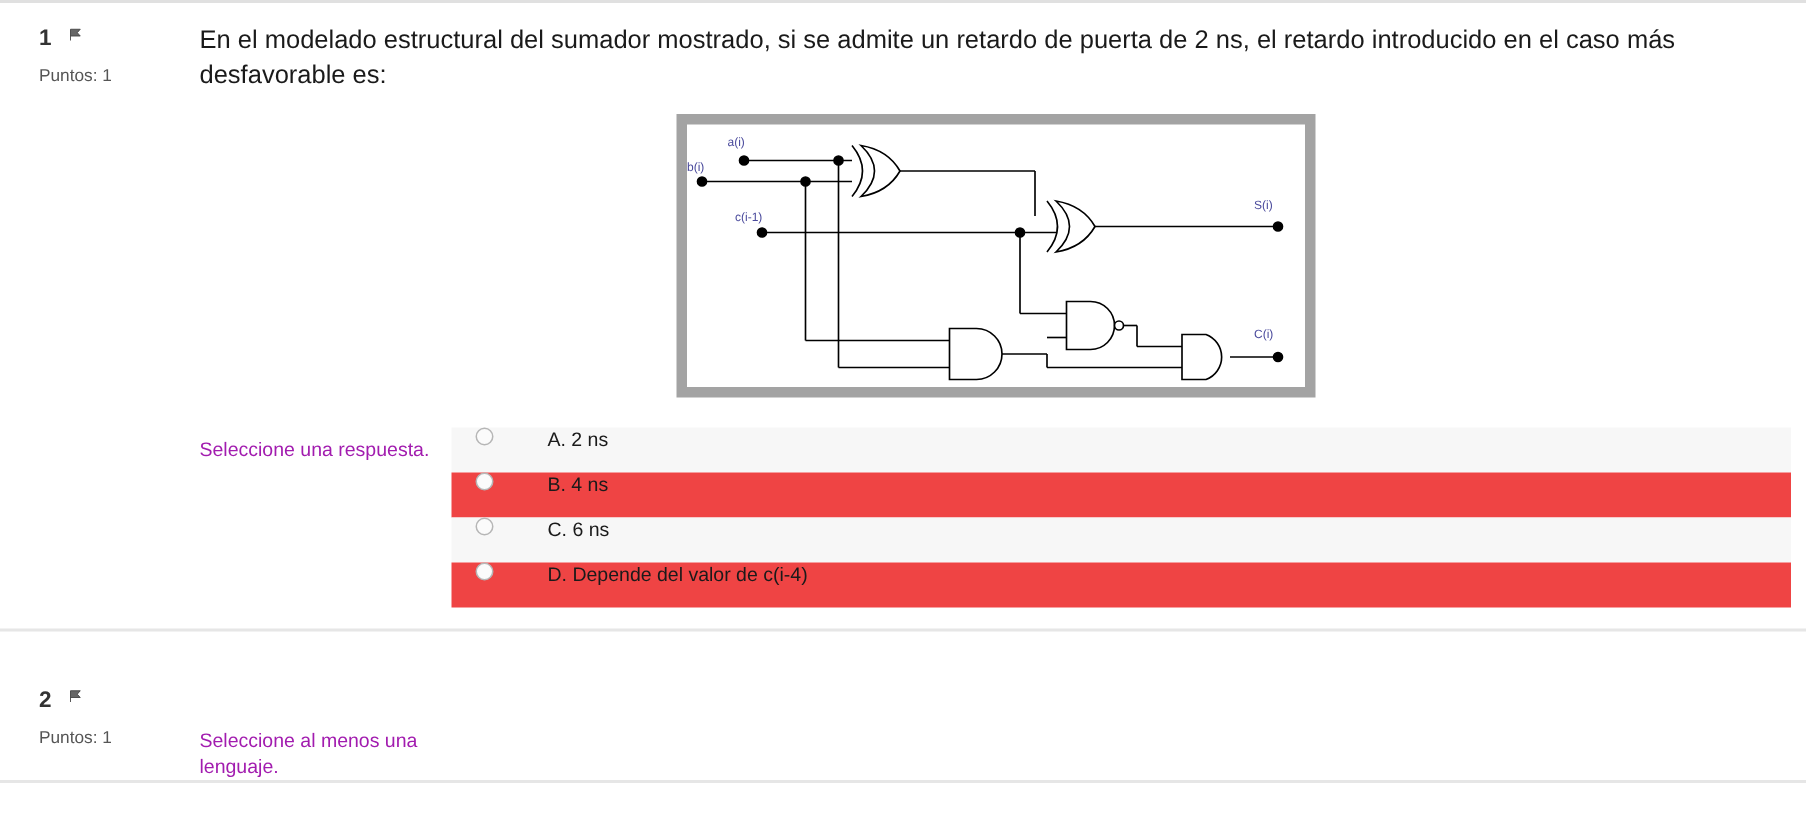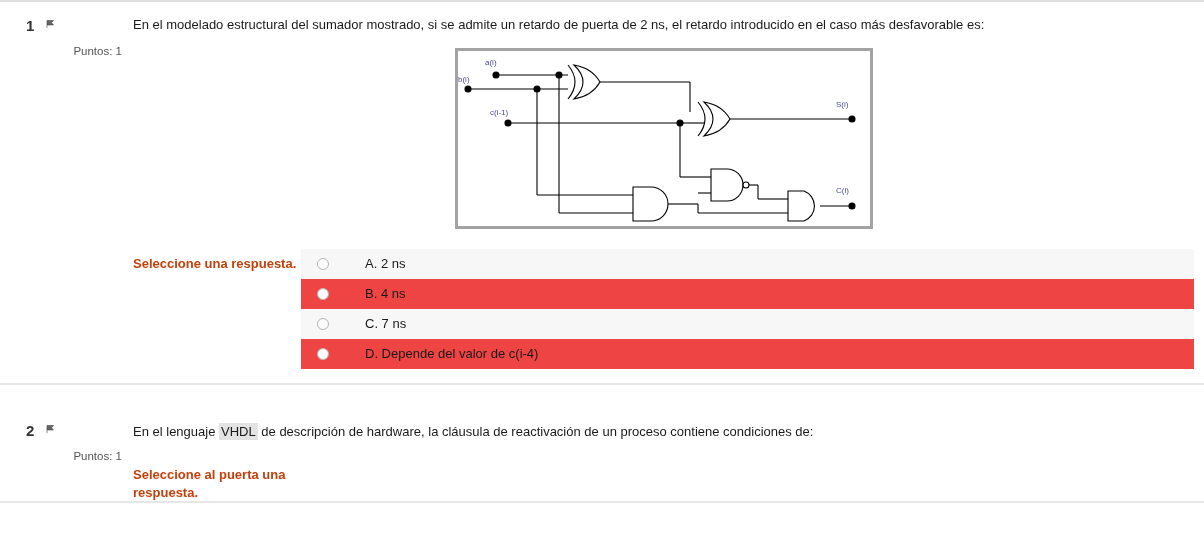--- a/index.html
+++ b/index.html
@@ -44,68 +44,66 @@
   }
   .flag-icon {
     display: inline-block;
     margin-left: 6px;
     vertical-align: 1px;
   }
   .q-points {
     margin-top: 10px;
     font-size: 11.5px;
     color: #555;
-    text-align: right;
   }
   .q-body {
     flex: 1 1 auto;
     padding: 14px 10px 0 11px;
     box-sizing: border-box;
   }
   .q-text {
-    font-size: 13px;
+    font-size: 17px;
     color: #1a1a1a;
     line-height: 1.35;
   }
   .hl {
     background: #e3e3e3;
     padding: 1px 2px;
   }
   .figure-wrap {
     margin-top: 14px;
     display: flex;
     justify-content: center;
   }
   .figure {
     width: 412px;
     height: 175px;
     background: #ffffff;
-    border: 3px solid #a3a3a3;
+    border: 7px solid #a3a3a3;
     position: relative;
   }
   .answers-area {
     display: flex;
     margin-top: 20px;
   }
   .answers-label {
     width: 168px;
     flex: 0 0 168px;
     font-size: 13px;
-    color: #c2410c;
+    color: #a21caf;
     line-height: 1.35;
     padding-top: 6px;
-    font-weight: bold;
   }
   .options {
     flex: 1 1 auto;
     max-width: 900px;
   }
   .option-row {
     display: flex;
-    align-items: center;
+    align-items: flex-start;
     height: 30px;
     padding-left: 16px;
     box-sizing: border-box;
   }
   .option-row.odd { background: #f7f7f7; }
   .option-row.even { background: #ef4444; }
   .radio {
     width: 12px;
     height: 12px;
     border-radius: 50%;
@@ -227,21 +225,21 @@
             <div class="option-row odd">
               <span class="radio"></span>
               <span class="option-label">A. 2 ns</span>
             </div>
             <div class="option-row even">
               <span class="radio"></span>
               <span class="option-label">B. 4 ns</span>
             </div>
             <div class="option-row odd">
               <span class="radio"></span>
-              <span class="option-label">C. 7 ns</span>
+              <span class="option-label">C. 6 ns</span>
             </div>
             <div class="option-row even">
               <span class="radio"></span>
               <span class="option-label">D. Depende del valor de c(i-4)</span>
             </div>
           </div>
         </div>
         <div style="height:14px"></div>
       </div>
     </div>
@@ -255,24 +253,23 @@
         <span class="q-num">2</span>
         <span class="flag-icon">
           <svg width="11" height="11" viewBox="0 0 11 11">
             <path d="M2 9 L2 1.5 L8.5 1.5 L6.5 3.8 L8.5 6 L2 6" fill="#666" stroke="#444" stroke-width="0.6"></path>
           </svg>
         </span>
         <div class="q-points">Puntos: 1</div>
       </div>
 
       <div class="q-body">
-        <div class="q-text"><span>En el lenguaje </span><span class="hl">VHDL</span><span> de descripción de hardware, la cláusula de reactivación de un proceso contiene condiciones de:</span></div>
 
         <div class="answers-area">
-          <div class="answers-label">Seleccione al puerta una respuesta.</div>
+          <div class="answers-label">Seleccione al menos una lenguaje.</div>
           <div class="options">
           </div>
         </div>
       </div>
     </div>
   </div>
 
 </div>
 
 </body></html>

